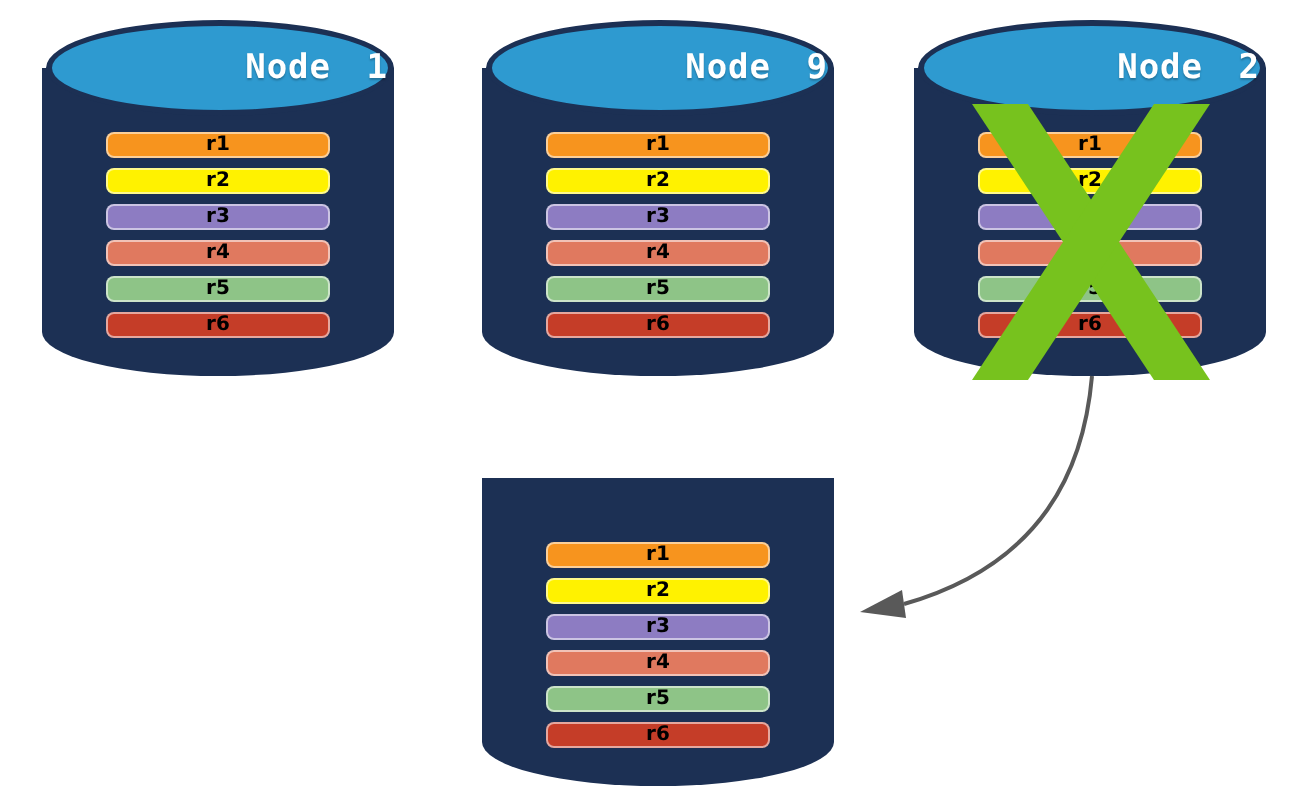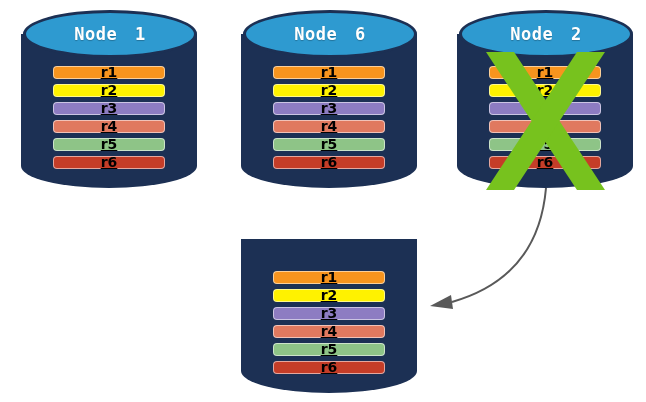--- a/index.html
+++ b/index.html
@@ -30,21 +30,21 @@
   .cyl-top {
     position: absolute;
     left: 2px; right: 0; top: 0;
     height: 48px;
     box-sizing: border-box;
     background: var(--cyl-top);
     border: 3px solid var(--cyl-body);
     border-radius: 50%;
     display: flex;
     align-items: center;
-    justify-content: center;
+    justify-content: flex-end;
     z-index: 2;
   }
   .node-label {
     color: #ffffff;
     font-family: "DejaVu Sans Mono", "Liberation Mono", monospace;
     font-weight: bold;
     font-size: 17px;
     letter-spacing: 0.5px;
     word-spacing: 7px;
     text-shadow: 0 1px 1px rgba(0,0,0,0.25);
@@ -63,23 +63,22 @@
     border-radius: 4px;
     border: 1px solid rgba(255,255,255,0.55);
     box-sizing: border-box;
     display: flex;
     align-items: center;
     justify-content: center;
   }
   .record span {
     color: #000000;
     font-weight: bold;
-    font-size: 14px;
+    font-size: 10px;
     line-height: 11px;
-    text-decoration: underline;
   }
   .x-mark {
     position: absolute;
     left: 24px;
     top: 42px;
     width: 126px;
     height: 138px;
     z-index: 5;
   }
   .x-mark polygon { fill: var(--x-color); }
@@ -126,21 +125,21 @@
         </div>
       <div class="record" style="background: rgb(197, 61, 40);">
           <span>r6</span>
         </div>
     </div>
   </div>
 
   <div class="node" style="left:241px; top:10px;">
     <div class="cyl-body"></div>
     <div class="cyl-top">
-      <span class="node-label">Node 6</span>
+      <span class="node-label">Node 9</span>
     </div>
     <div class="records">
       <div class="record" style="background: rgb(247, 148, 30);">
           <span>r1</span>
         </div>
       <div class="record" style="background: rgb(255, 242, 0);">
           <span>r2</span>
         </div>
       <div class="record" style="background: rgb(141, 124, 194);">
           <span>r3</span>

